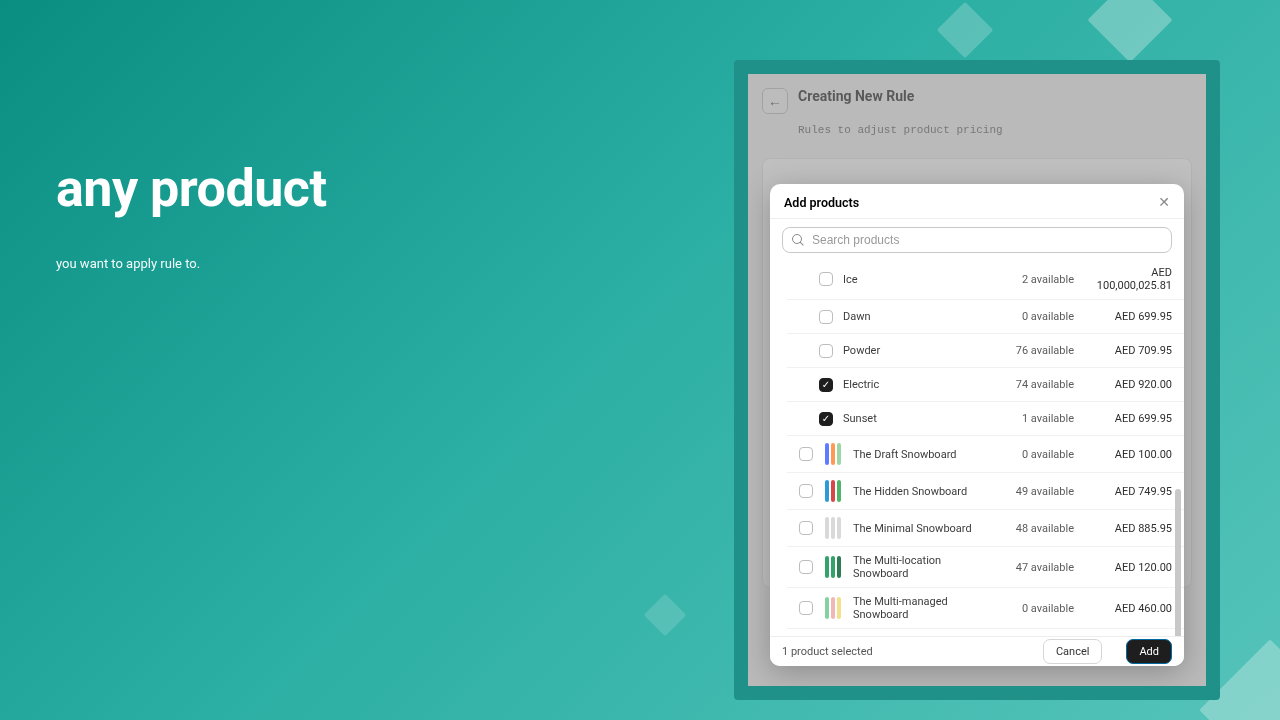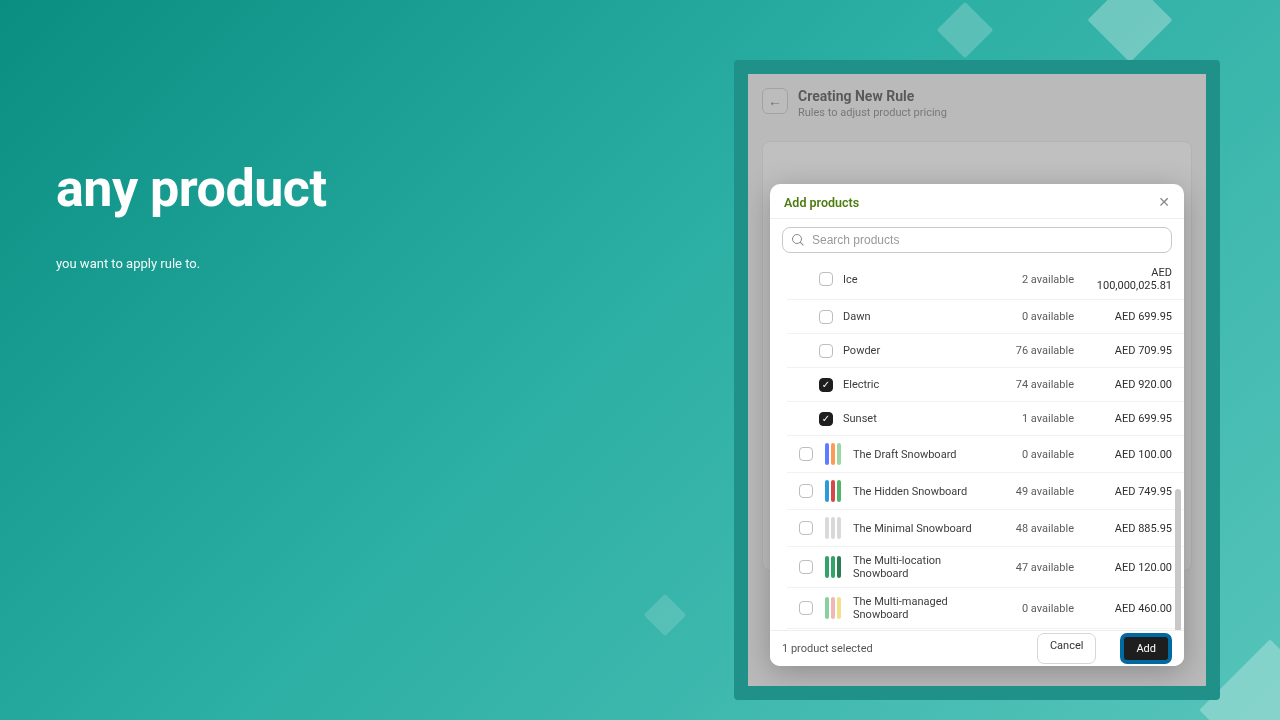--- a/index.html
+++ b/index.html
@@ -30,33 +30,33 @@
   }
   .page-behind {
     position: absolute; left: 0; right: 0; top: 0; height: 100%; background: #f1f1f1;
   }
   .titlebar { display:flex; align-items:flex-start; gap:10px; padding: 14px 14px 8px 14px; }
   .back-btn {
     width: 26px; height: 26px; border: 1px solid #bdbdbd; border-radius: 6px;
     display:flex; align-items:center; justify-content:center; background:#f6f6f6; font-size:14px; color:#444;
   }
   .title-block h1 { font-size: 14px; font-weight: 700; color:#1c1c1c; }
-  .title-block p  { font-size: 11px; color:#5f5f5f; margin-top:2px; }
+  .title-block p  { font-size: 11px; color:#5f5f5f; margin-top:20px;font-family:Liberation Mono, monospace; }
   .behind-card { margin: 14px 14px 0 14px; height: 430px; background:#fff; border:1px solid #e2e2e2; border-radius:8px; }
 
   .modal {
     position: absolute; left: 22px; right: 22px; top: 110px; bottom: 20px;
     background: #fff; border-radius: 10px; box-shadow: 0 6px 30px rgba(0,0,0,.25);
     display:flex; flex-direction:column; overflow:hidden;
   }
   .modal-head {
     display:flex; align-items:center; justify-content:space-between;
     padding: 10px 12px 8px 14px; border-bottom: 1px solid #eee;
   }
-  .modal-head h2 { font-size: 12.5px; font-weight:600; color:#4d7c0f; }
+  .modal-head h2 { font-size: 12.5px; font-weight:600; color:#000000; }
   .close { width:16px; color:#8a8a8a; font-size:14px; cursor:pointer; text-align:center; }
 
   .search-wrap { padding: 8px 12px 6px 12px; }
   .search {
     display:flex; align-items:center; gap:8px; border:1px solid #c9c9c9; border-radius:8px;
     padding: 5px 9px; background:#fff;
   }
   .search input { border:0; outline:0; font-size:12px; flex:1; color:#333; background:transparent;}
   .search input::placeholder { color:#9a9a9a; }
   .mag { width:12px; height:12px; position:relative; }
@@ -88,21 +88,21 @@
   .scrollbar { position:absolute; right:3px; top:230px; width:6px; height:160px; background:#c8c8c8; border-radius:3px; }
 
   .modal-foot {
     display:flex; align-items:center; justify-content:space-between;
     padding: 2px 12px; border-top:1px solid #eee; background:#fff;
   }
   .sel-text { font-size:11px; color:#555; }
   .btns { display:flex; gap:24px; }
   .btn { font-size:11px; padding:5px 12px; border-radius:7px; cursor:pointer; }
   .btn.cancel { background:#fff; border:1px solid #d6d6d6; color:#333; }
-  .btn.add { background:#1e1e1e; color:#fff; border:4px solid #0369a1; }
+  .btn.add { background:#1e1e1e; color:#fff; border:1px solid #0369a1; }
 </style>
 </head>
 <body>
 
 <div class="canvas">
   <div class="sparkle sp1"></div>
   <div class="sparkle sp2"></div>
   <div class="sparkle sp3"></div>
   <div class="sparkle sp4"></div>
 

